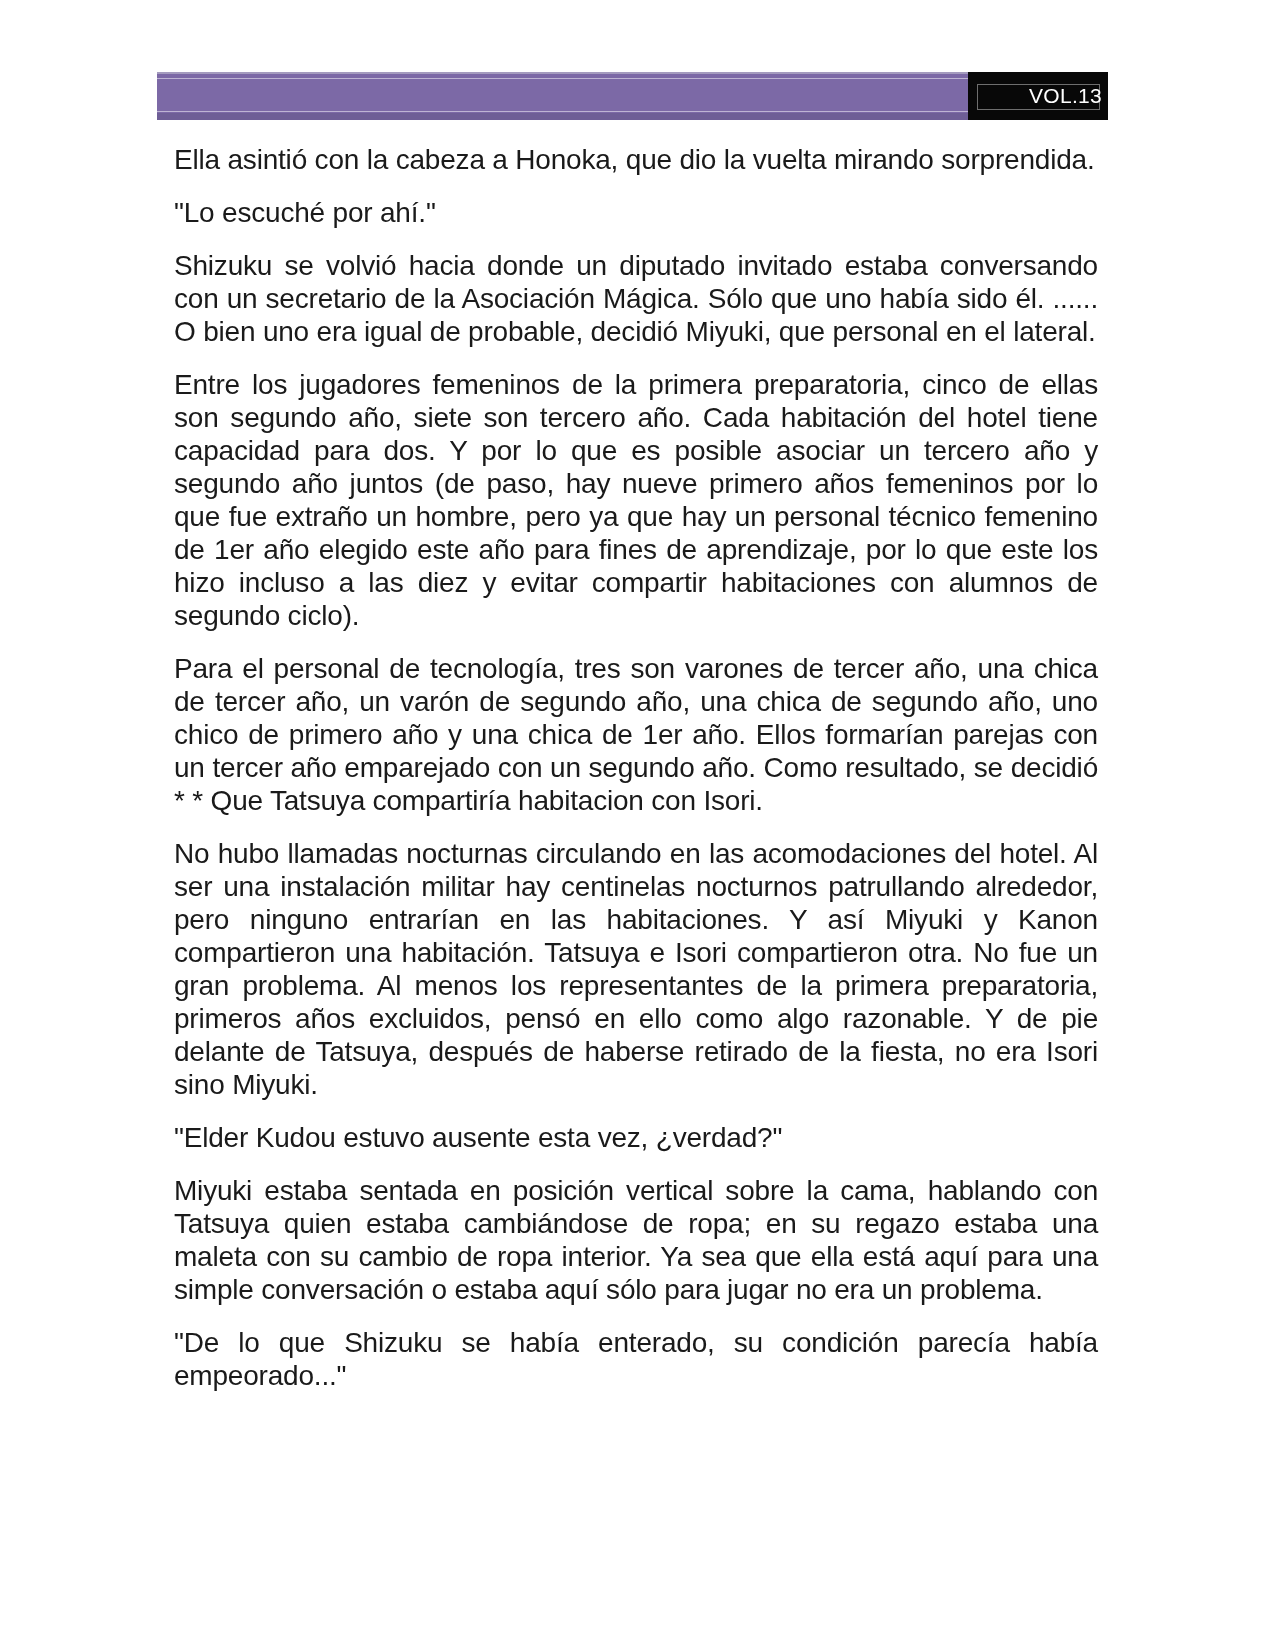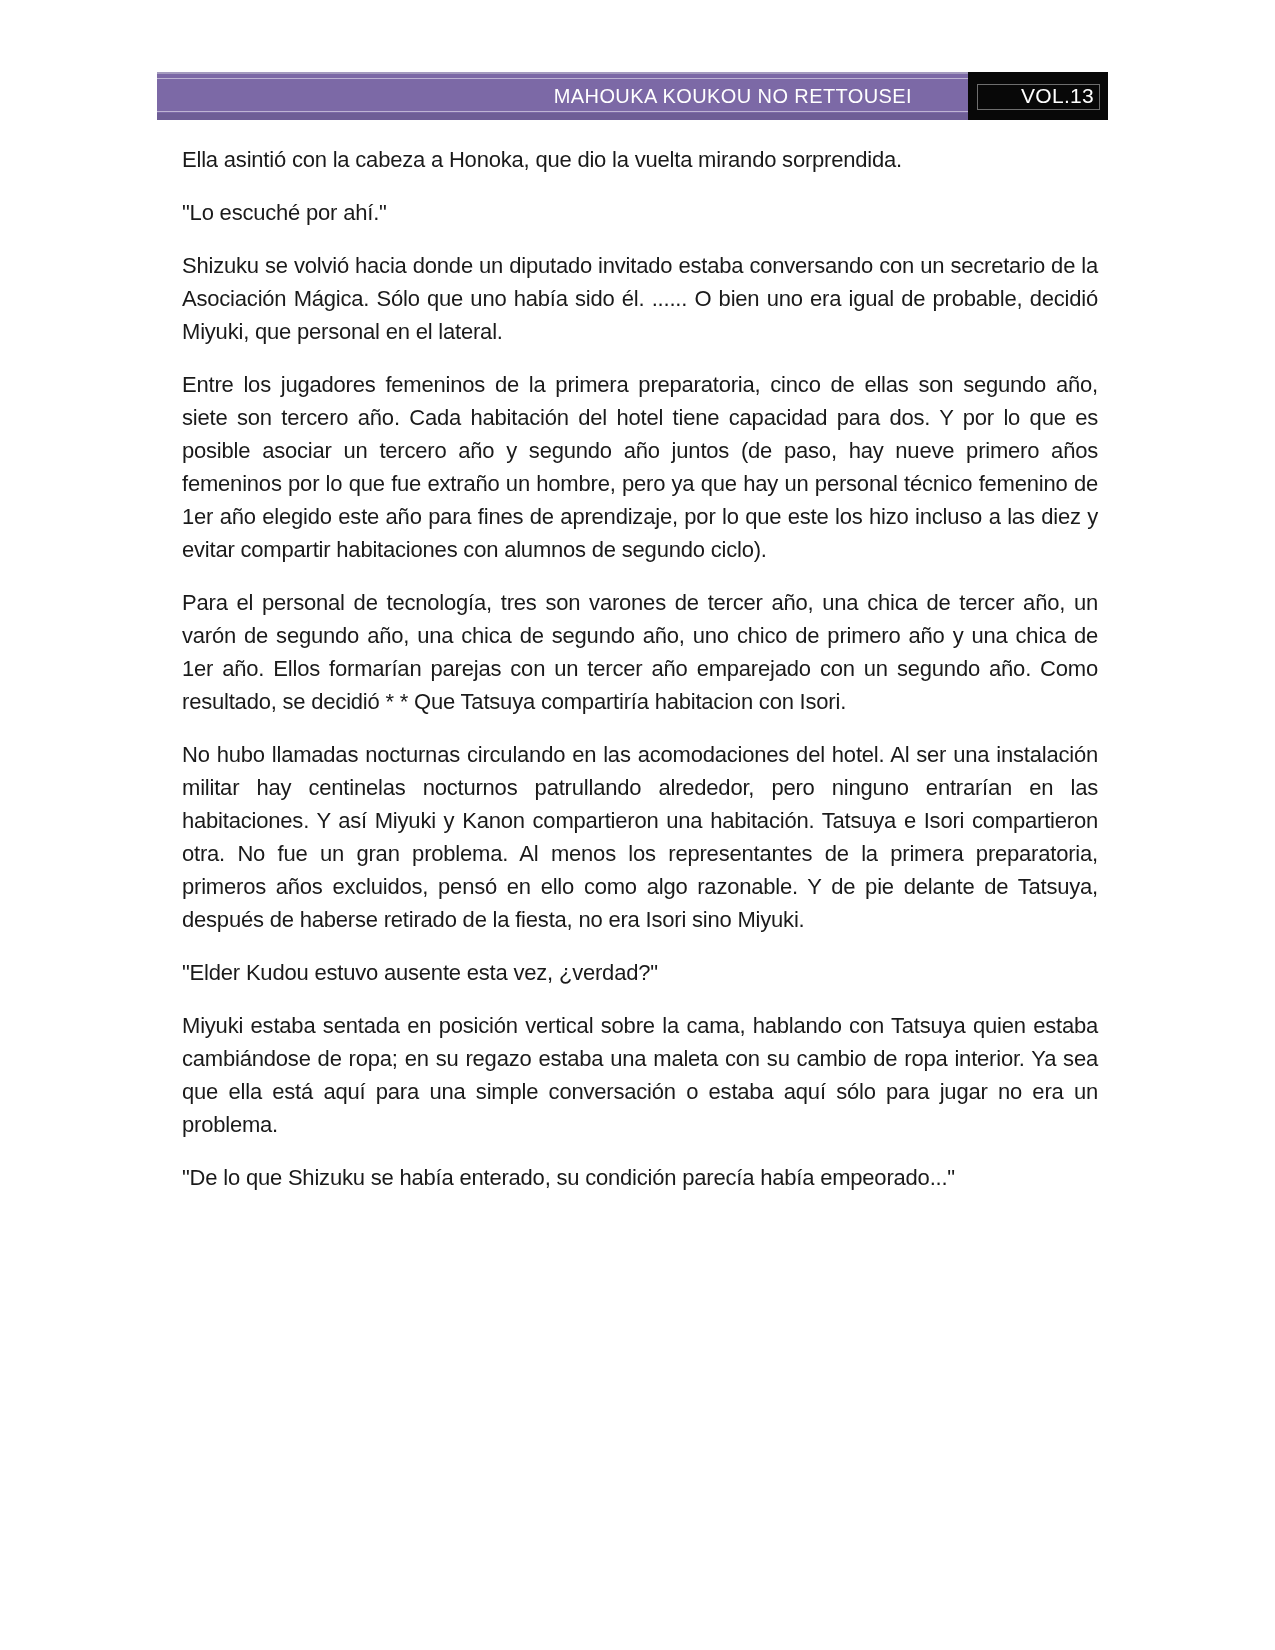--- a/index.html
+++ b/index.html
@@ -64,58 +64,57 @@
   .header-black .inner-frame {
     position: absolute;
     left: 9px;
     right: 8px;
     top: 12px;
     bottom: 10px;
     border: 1px solid #6e6e6e;
   }
   .volume-label {
     position: absolute;
-    right: 14px;
+    right: 6px;
     top: 0;
     height: 100%;
     display: flex;
     align-items: center;
     color: var(--title-color, #ffffff);
     font-size: 21px;
     letter-spacing: 0.3px;
     white-space: nowrap;
   }
 
   
   .content {
     position: absolute;
     left: 166px;
     top: 143px;
     width: 932px;
     color: var(--text-color, #1a1a1a);
   }
   .content p {
-    margin: 0 0 20px 16px;
-    font-size: 22px;
+    margin: 0 0 20px 8px;
+    font-size: 28px;
     line-height: 33px;
     letter-spacing: -0.2px;
     text-align: justify;
     text-justify: inter-word;
   }
 </style>
 </head>
 <body>
 
 <div class="page">
 
   <div class="header">
     <div class="header-purple">
       <div class="hairline top"></div>
       <div class="hairline bottom"></div>
-      <div class="header-title">MAHOUKA KOUKOU NO RETTOUSEI</div>
     </div>
     <div class="header-black">
       <div class="inner-frame"></div>
       <div class="volume-label">VOL.13</div>
     </div>
   </div>
 
   <div class="content">
     <p>Ella asintió con la cabeza a Honoka, que dio la vuelta mirando sorprendida.</p>
     <p>"Lo escuché por ahí."</p>

